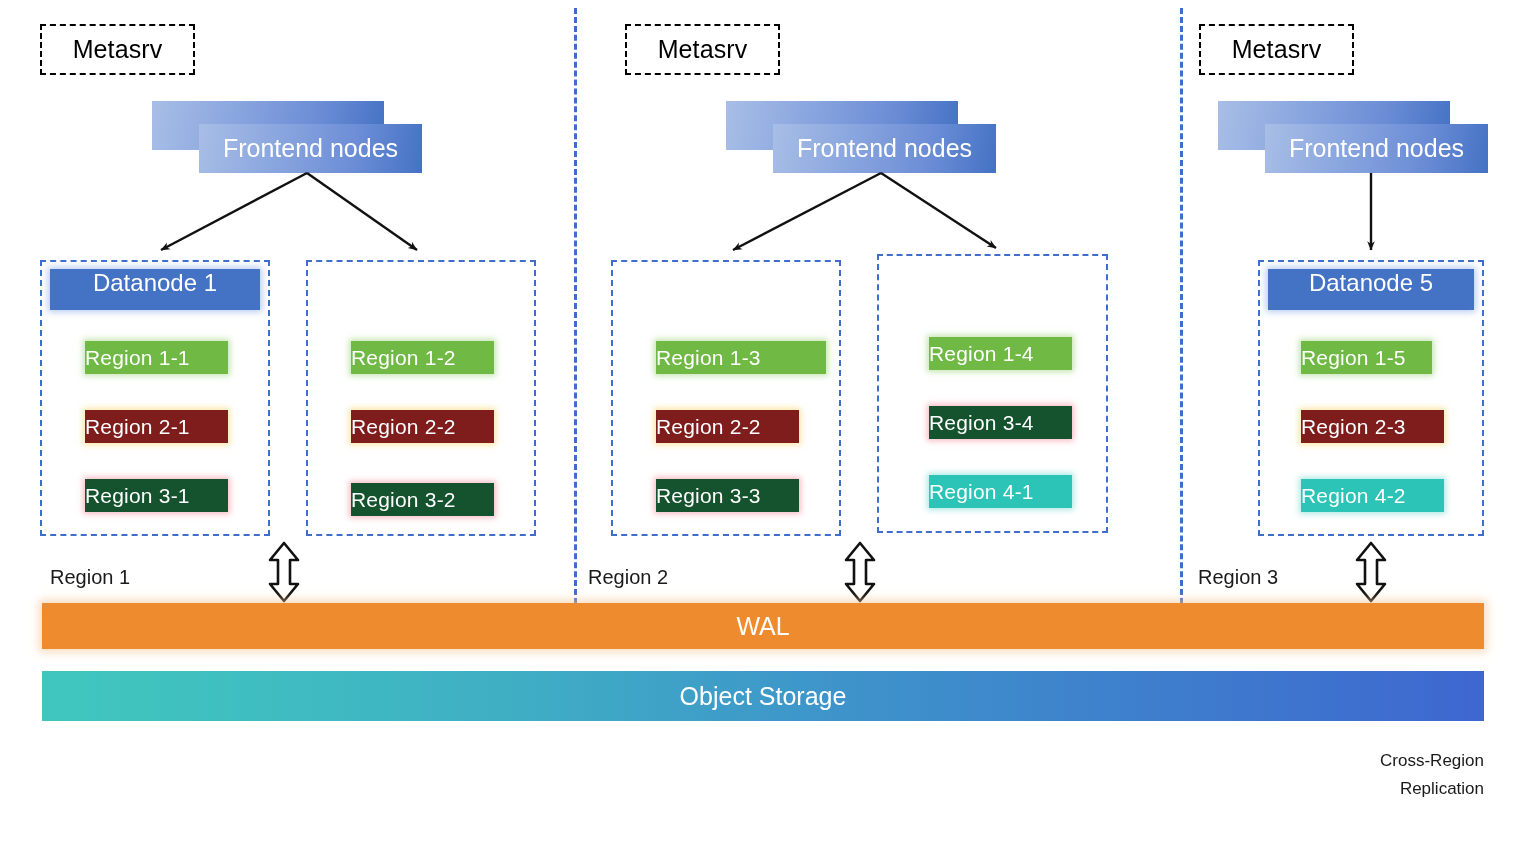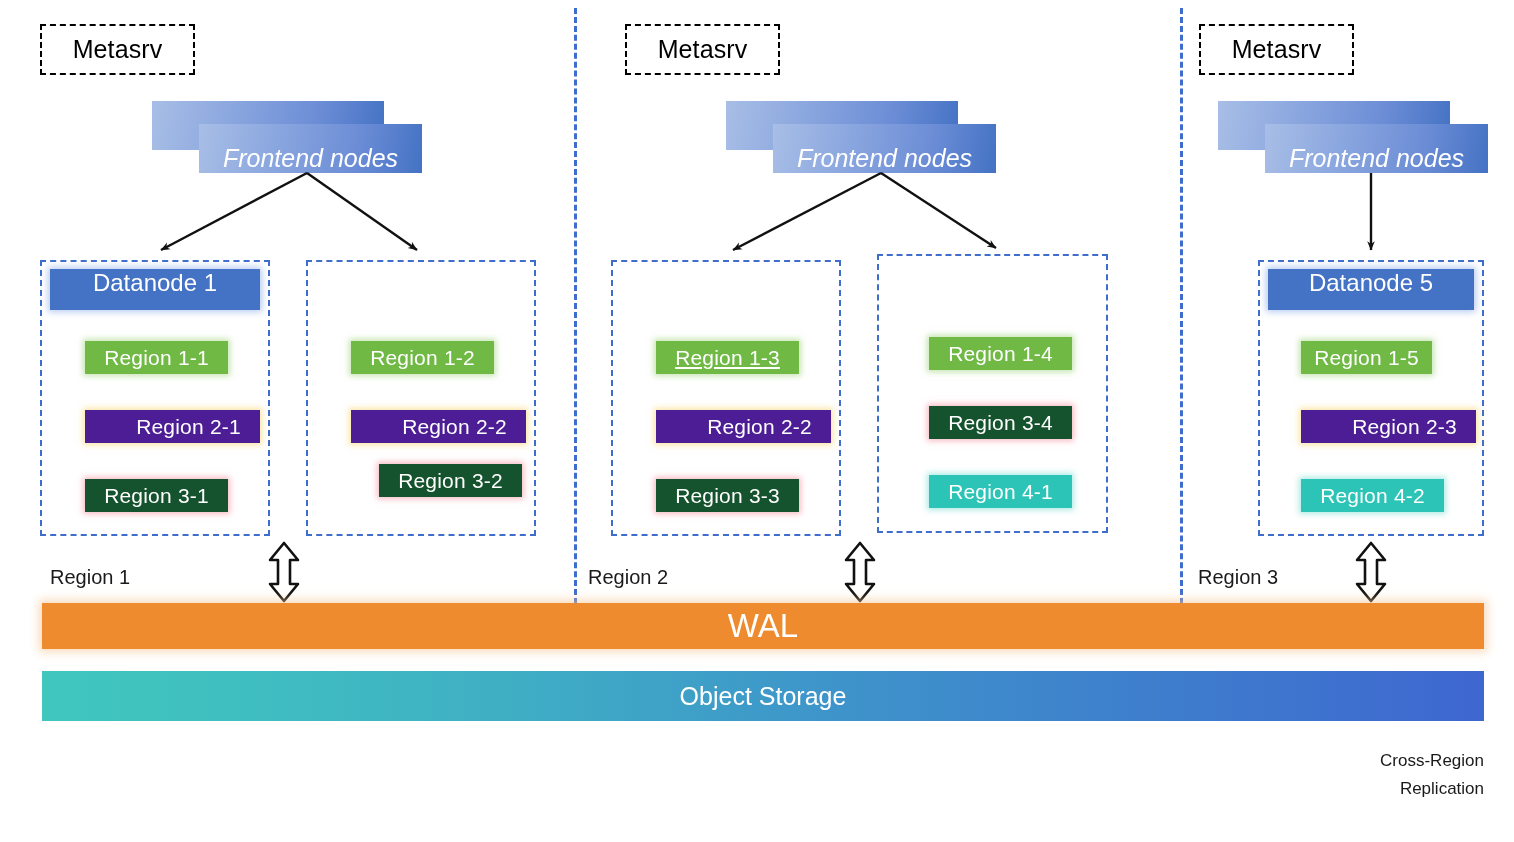--- a/index.html
+++ b/index.html
@@ -50,25 +50,24 @@
     background: linear-gradient(100deg, #A8BEE6 0%, #8AA6DF 35%, #6C8DD6 70%, #4472C4 100%);
   }
   .frontend .slab-back {
     left: 0;
     top: 0;
   }
   .frontend .slab-front {
     left: 47px;
     top: 23px;
     display: flex;
-    align-items: flex-end;
+    align-items: center;
     justify-content: center;
     color: #ffffff;
     font-size: 25px;
-    font-style: italic;
   }
 
   
   .arrows {
     position: absolute;
     left: 0;
     top: 0;
     width: 1514px;
     height: 842px;
     pointer-events: none;
@@ -92,27 +91,27 @@
     display: flex;
     justify-content: center;
     color: #ffffff;
     font-size: 24px;
   }
   .region-chip {
     position: absolute;
     height: 33px;
     display: flex;
     align-items: center;
-    justify-content: center;
+    justify-content: flex-start;
     color: #ffffff;
     font-size: 21px;
     letter-spacing: .2px;
   }
   .chip-green  { background: #70B944; box-shadow: 0 0 6px 2px rgba(150,205,110,0.55); }
-  .chip-amber  { background: #4c1d95; box-shadow: 0 0 6px 2px rgba(248,210,105,0.6); padding-left: 32px; }
+  .chip-amber  { background: #7f1d1d; box-shadow: 0 0 6px 2px rgba(248,210,105,0.6); }
   .chip-red    { background: #14532d; box-shadow: 0 0 6px 2px rgba(245,150,165,0.65); }
   .chip-teal   { background: #2BC4B6; box-shadow: 0 0 6px 2px rgba(120,220,210,0.6); }
 
   
   .dbl-arrow { position: absolute; }
 
   
   .region-caption {
     position: absolute;
     color: #1a1a1a;
@@ -124,21 +123,21 @@
   .bar {
     position: absolute;
     display: flex;
     align-items: center;
     justify-content: center;
     color: #ffffff;
   }
   .bar-wal {
     background: #EE8B2E;
     box-shadow: 0 0 9px 3px rgba(246,196,150,0.65);
-    font-size: 33px;
+    font-size: 25px;
   }
   .bar-object {
     background: linear-gradient(90deg, #41C6BE 0%, #3FC0C0 12%, #3FAFC4 32%, #3E94CA 55%, #3E7DCD 78%, #3E67D0 100%);
     font-size: 25px;
   }
 
   
   .cross-region {
     position: absolute;
     text-align: right;
@@ -181,42 +180,42 @@
     </div>
   </div>
 
   <div class="datanode" style="left:306px; top:260px; width:230px; height:276px;">
     <div class="region-chip chip-green" style="left:43px; top:79px; width:143px;">
       <span>Region 1-2</span>
     </div>
     <div class="region-chip chip-amber" style="left:43px; top:148px; width:143px;">
       <span>Region 2-2</span>
     </div>
-    <div class="region-chip chip-red" style="left:43px; top:202px; width:143px;margin-left:28px;">
+    <div class="region-chip chip-red" style="left:43px; top:221px; width:143px;">
       <span>Region 3-2</span>
     </div>
   </div>
 
   <div class="region-caption" style="left:50px; top:566px;">
     <span>Region 1</span>
   </div>
 
   <div class="metasrv" style="left:625px; top:24px; width:155px; height:51px;">
     <span>Metasrv</span>
   </div>
 
   <div class="frontend" style="left:726px; top:101px; width:270px; height:72px;">
     <div class="slab slab-back" style="width:232px; height:49px;"></div>
     <div class="slab slab-front" style="width:223px; height:49px;">
       <span>Frontend nodes</span>
     </div>
   </div>
 
   <div class="datanode" style="left:611px; top:260px; width:230px; height:276px;">
-    <div class="region-chip chip-green" style="left:43px; top:79px; width:143px;text-decoration:underline;">
+    <div class="region-chip chip-green" style="left:43px; top:79px; width:170px;">
       <span>Region 1-3</span>
     </div>
     <div class="region-chip chip-amber" style="left:43px; top:148px; width:143px;">
       <span>Region 2-2</span>
     </div>
     <div class="region-chip chip-red" style="left:43px; top:217px; width:143px;">
       <span>Region 3-3</span>
     </div>
   </div>
 

